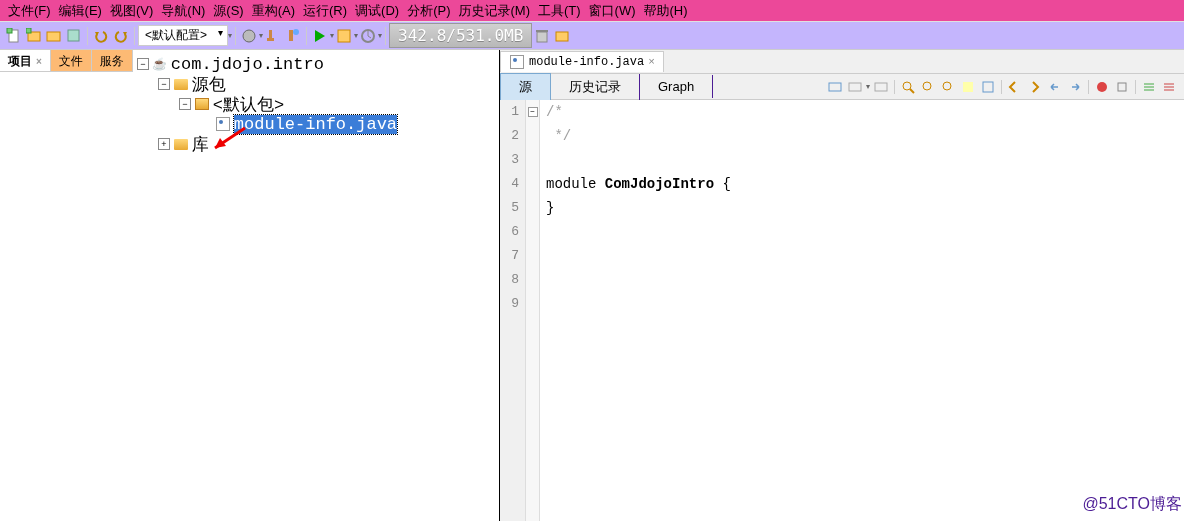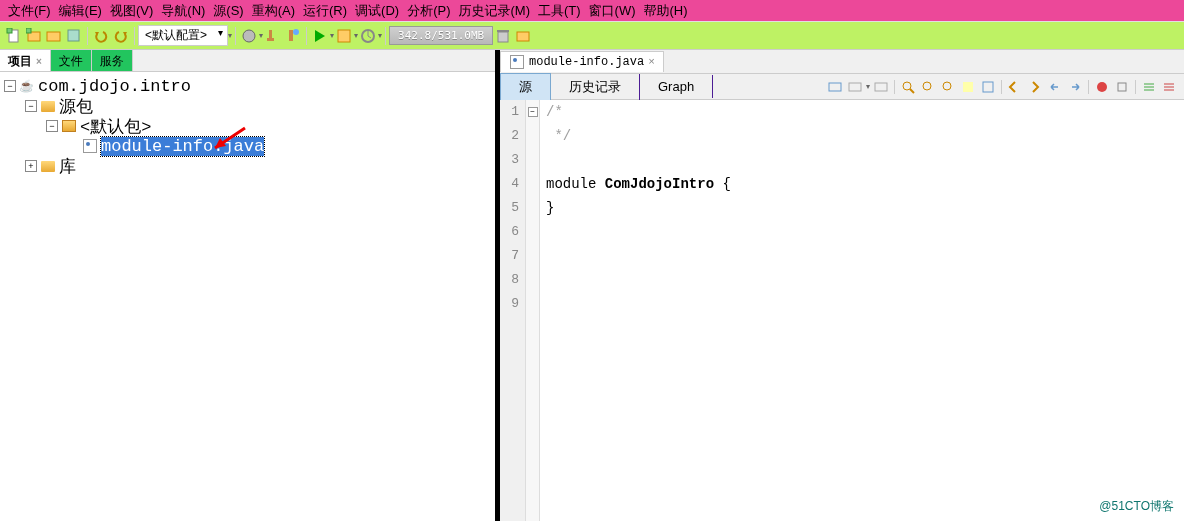--- a/index.html
+++ b/index.html
@@ -1,33 +1,33 @@
 <!DOCTYPE html>
 <html><head>
   <meta charset="utf-8">
   <style>
     * { margin: 0; padding: 0; box-sizing: border-box; }
     body { font-family: "Microsoft YaHei", Arial, sans-serif; font-size: 12px; background: #fff; overflow: hidden; width: 1184px; height: 521px; position: relative; }
     
     .menubar { display: flex; height: 22px; padding: 2px 4px; background: #ec4899; border-bottom: 1px solid #e0e0e0; font-size: 13px; }
     .menubar-item { padding: 0 4px; cursor: pointer; }
     
-    .toolbar { display: flex; height: 28px; background: #bef264; border-bottom: 1px solid #ccc; align-items: center; padding: 0 4px; gap: 0; }
+    .toolbar { display: flex; height: 28px; background: #c4b5fd; border-bottom: 1px solid #ccc; align-items: center; padding: 0 4px; gap: 0; }
     .tool-btn { width: 20px; height: 20px; display: flex; align-items: center; justify-content: center; cursor: pointer; }
     .tool-sep { width: 1px; height: 18px; background: #ccc; margin: 0 3px; }
     .config-dropdown { border: 1px solid #ccc; background: #fff; padding: 1px 20px 1px 6px; font-size: 12px; position: relative; }
     .config-dropdown::after { content: "▾"; position: absolute; right: 4px; top: 1px; font-size: 10px; }
     .dropdown-chevron { font-size: 8px; color: #666; }
     .run-btn { color: #0a0; font-size: 11px; }
-    .memory-bar { background: linear-gradient(#d0d0d0, #b8b8b8); color: #fff; padding: 2px 8px; font-size: 11px; font-family: monospace; border: 1px solid #999; text-shadow: 0 1px 0 #888; }
+    .memory-bar { background: linear-gradient(#d0d0d0, #b8b8b8); color: #fff; padding: 2px 8px; font-size: 16px; font-family: monospace; border: 1px solid #999; text-shadow: 0 1px 0 #888; }
     
     .main { display: flex; height: calc(521px - 50px); }
-    .left-panel { width: 500px; border-right: 5px solid #000000; display: flex; flex-direction: column; }
+    .left-panel { width: 500px; border-right: 1px solid #000000; display: flex; }
     .panel-tabs { display: flex; background: #f0f0f0; border-bottom: 1px solid #ccc; height: 22px; }
-    .panel-tab { padding: 3px 8px; font-size: 12px; border-right: 1px solid #ccc; background: #22c55e; cursor: pointer; }
+    .panel-tab { padding: 3px 8px; font-size: 12px; border-right: 1px solid #ccc; background: #fdba74; cursor: pointer; }
     .panel-tab.active { background: #fff; font-weight: bold; }
     .panel-tab-close { font-size: 10px; margin-left: 4px; color: #999; }
     
     .tree { padding: 4px; font-size: 13px; flex: 1; background: #fff; }
     .tree-row { display: flex; align-items: center; height: 20px; gap: 3px; }
     .tree-indent { width: 18px; display: inline-block; }
     .tree-toggle { width: 12px; height: 12px; border: 1px solid #888; display: inline-flex; align-items: center; justify-content: center; font-size: 9px; line-height: 1; cursor: pointer; background: #fff; }
     .tree-icon { width: 16px; height: 14px; display: inline-flex; align-items: center; justify-content: center; font-size: 12px; }
     .coffee-icon { color: #8b4513; }
     .folder-icon { background: linear-gradient(#ffd87a, #e8a933); border-radius: 1px; width: 14px; height: 11px; }
@@ -54,21 +54,21 @@
     
     .editor-area { flex: 1; display: flex; background: #fff; }
     .gutter { width: 26px; background: #f0f0f0; border-right: 1px solid #ddd; text-align: right; padding: 0 6px; font-family: "Courier New", monospace; font-size: 13px; color: #888; }
     .gutter-line { height: 24px; line-height: 24px; }
     .fold-gutter { width: 14px; background: #f7f7f7; border-right: 1px solid #ddd; }
     .fold-marker { width: 10px; height: 10px; border: 1px solid #999; margin: 7px auto 0; font-size: 8px; text-align: center; line-height: 8px; background: #fff; cursor: pointer; }
     .code { flex: 1; font-family: "Courier New", monospace; font-size: 14px; padding: 0 6px; }
     .code-line { height: 24px; line-height: 24px; white-space: pre; }
     .comment { color: #a0a0a0; }
     
-    .watermark { position: absolute; bottom: 6px; right: 10px; color: #0f766e; font-size: 12px; }
+    .watermark { position: absolute; bottom: 6px; right: 2px; color: #4c1d95; font-size: 16px; }
   </style>
 </head>
 <body>
 
 <div class="menubar">
   <span class="menubar-item">文件(F)</span>
   <span class="menubar-item">编辑(E)</span>
   <span class="menubar-item">视图(V)</span>
   <span class="menubar-item">导航(N)</span>
   <span class="menubar-item">源(S)</span>

